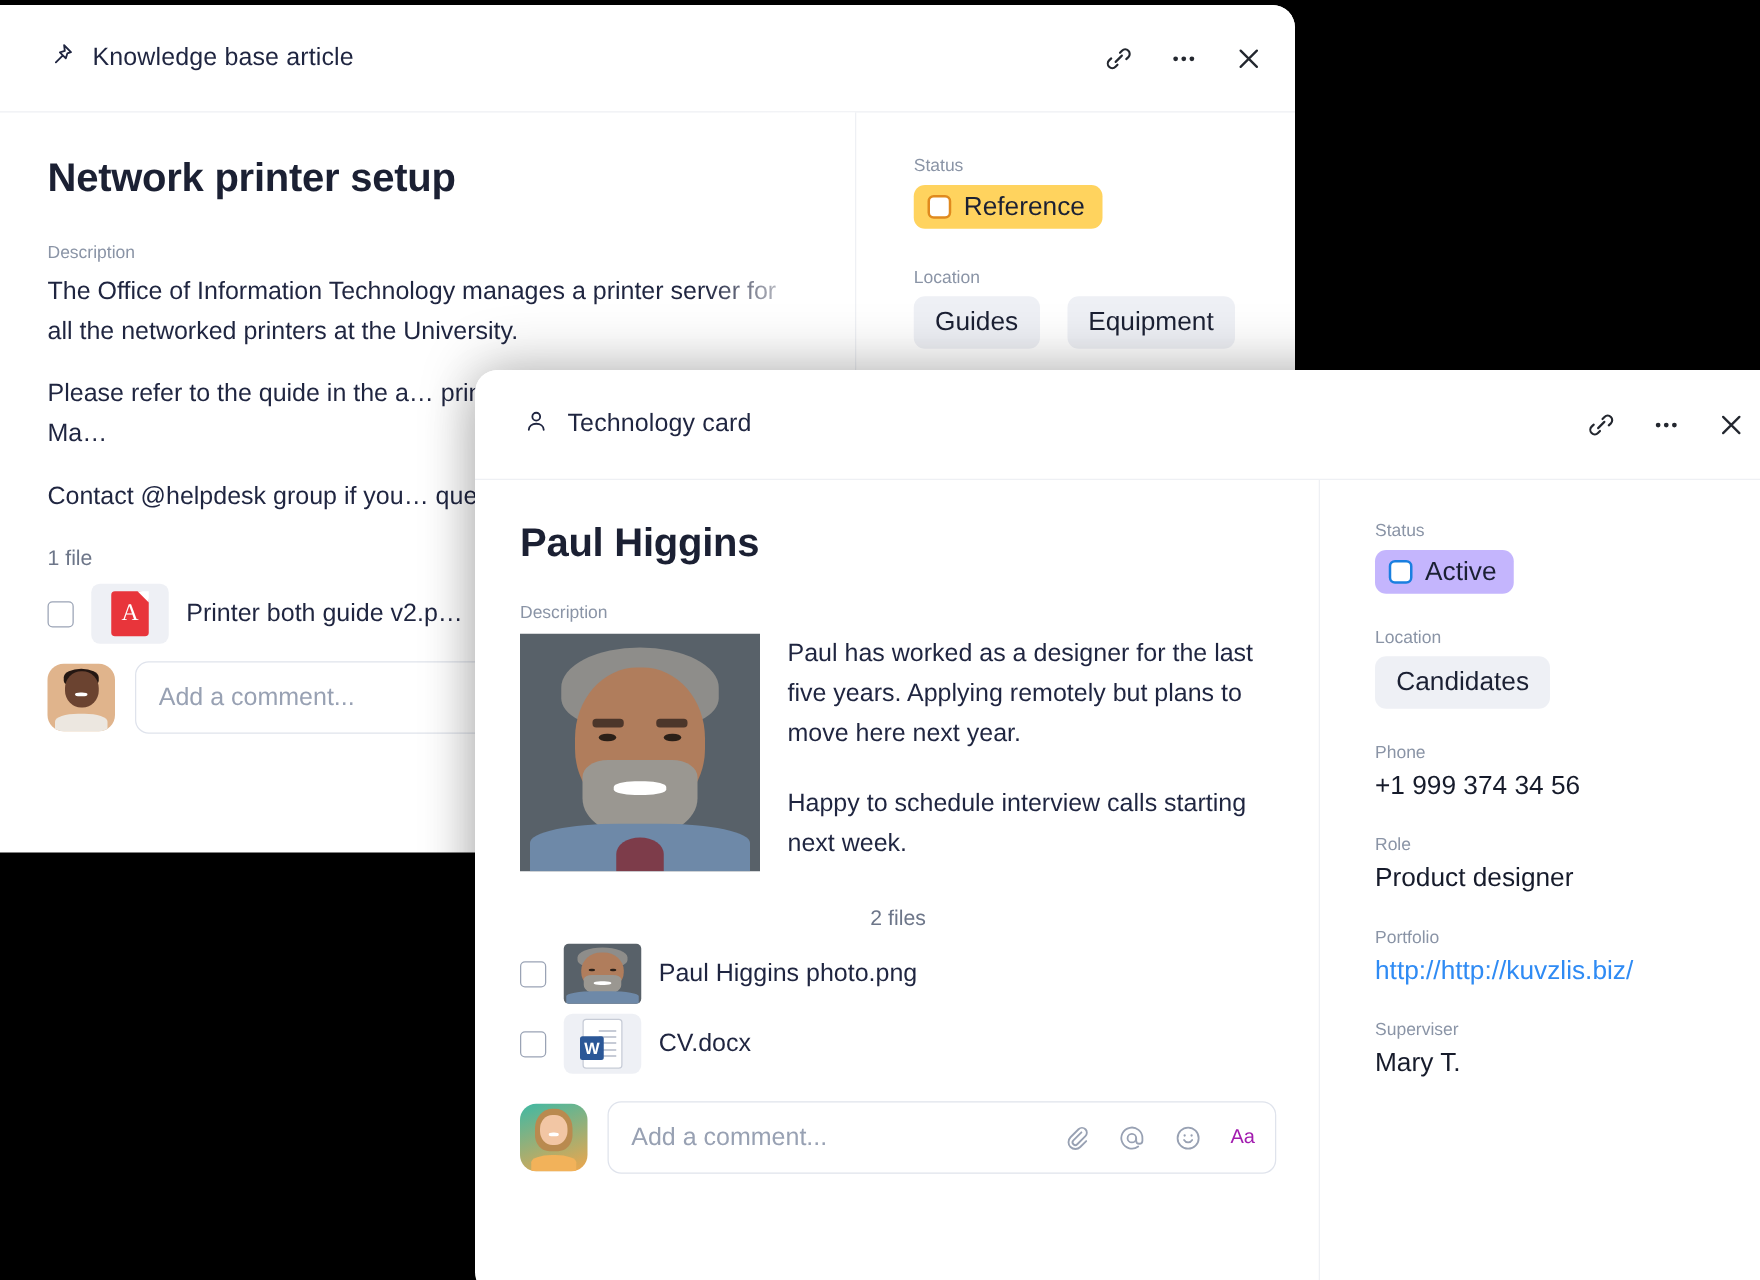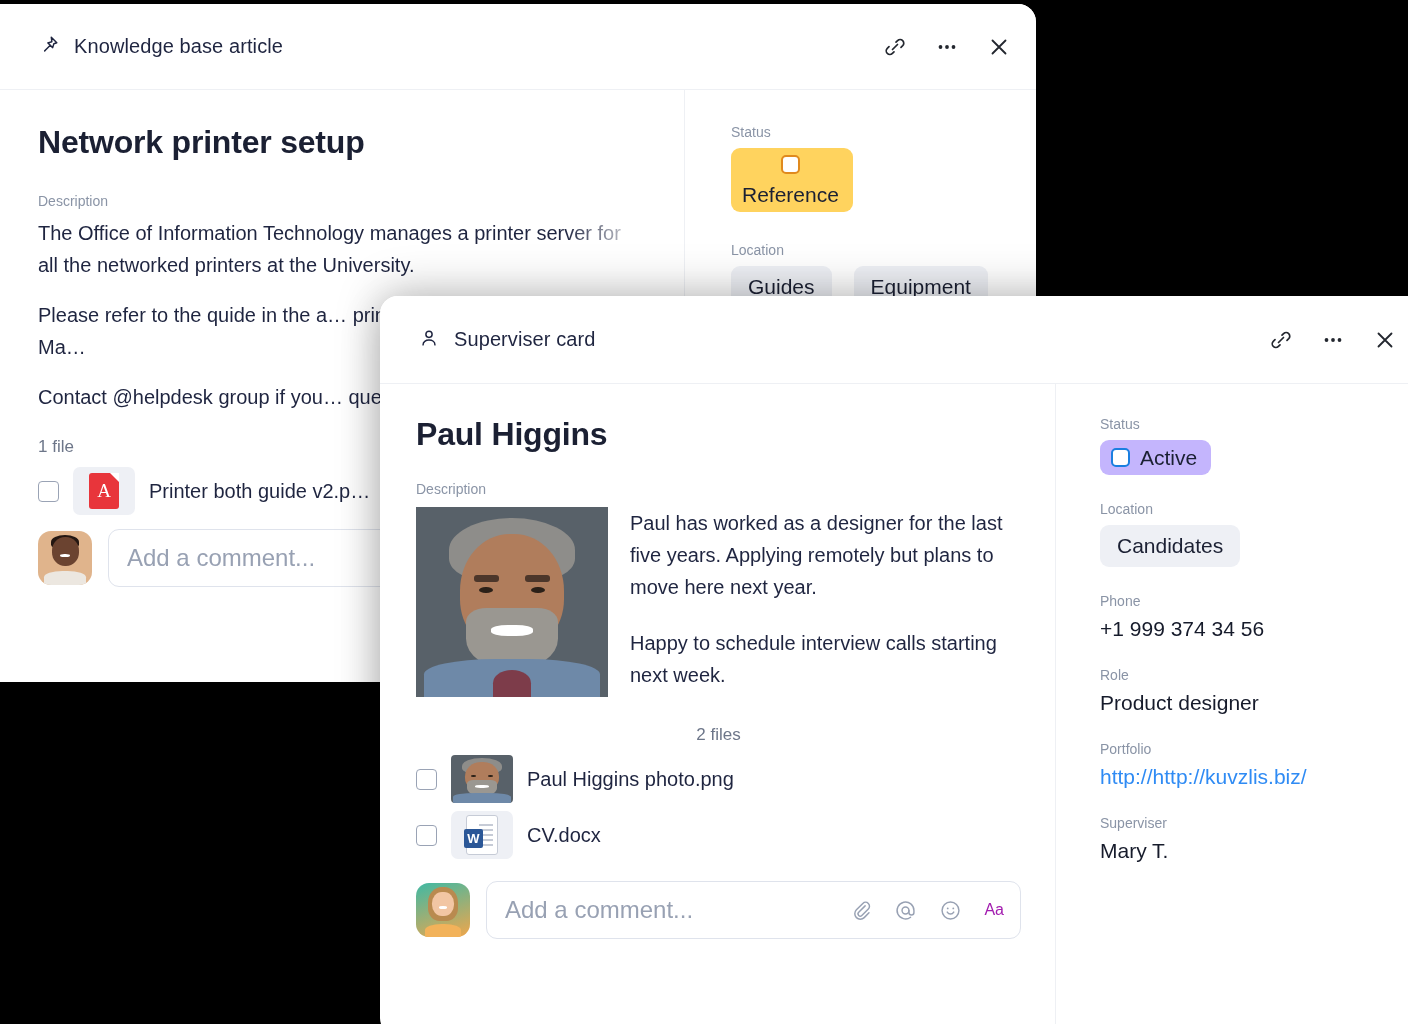--- a/index.html
+++ b/index.html
@@ -56,21 +56,21 @@
   
   .badge {
     display: inline-flex; align-items: center; gap: 10px;
     border-radius: 9px; padding: 7px 14px 7px 11px;
     font-size: 21px; color: #1b2033; line-height: 1;
   }
   .badge .bx {
     width: 19px; height: 19px; border-radius: 5px; border: 2.5px solid #e08a1e;
     background: #ffffff; display:block;
   }
-  .badge.yellow { background: #FFD35E; flex-direction: column; }
+  .badge.yellow { background: #FFD35E; }
   .badge.blue { background: #c4b5fd; }
   .badge.blue .bx { border-color: #1a7fe0; }
 
   .tagrow { display: flex; gap: 22px; flex-wrap: wrap; }
   .tag {
     background: #eef0f5; border-radius: 9px; padding: 8px 17px;
     font-size: 21px; color: #1b2033; line-height: 1.25; white-space: nowrap;
   }
   .sidefield { margin-bottom: 26px; }
   .sideval { font-size: 21px; color: #161b2b; }
@@ -101,21 +101,21 @@
   .doc-ico .wbadge{position:absolute; left:-3px; bottom:6px; width:19px; height:19px; background:#2b5797; border-radius:2px;
       color:#fff; font-size:13px; font-weight:700; display:flex; align-items:center; justify-content:center;}
 
   
   .comment-row { display: flex; align-items: center; gap: 16px; margin-top: 18px; }
   .avatar { width: 54px; height: 54px; border-radius: 13px; flex: none; overflow: hidden; position: relative; }
   .comment-box {
     flex: 1 1 auto; height: 58px; border: 1.5px solid #dfe3ec; border-radius: 11px;
     display: flex; align-items: center; padding: 0 16px 0 18px; background: #fff;
   }
-  .comment-ph { font-size: 24px; color: #98a1b3; flex: 1 1 auto; }
+  .comment-ph { font-size: 20px; color: #98a1b3; flex: 1 1 auto; }
   .ctools { display: flex; align-items: center; gap: 22px; color: #98a1b3; }
   .ctool { display:flex; align-items:center; justify-content:center; cursor:pointer; }
   .ctool.aa { font-size: 16px; color:#a21caf; }
 
   
   .portrait { position: relative; background: #586169; overflow: hidden; }
   .portrait .hair{position:absolute; left:17%; top:6%; width:66%; height:34%; background:#8e8d8a; border-radius:50% 50% 38% 38%;}
   .portrait .face{position:absolute; left:23%; top:14%; width:54%; height:62%; background:#b07d5c; border-radius:48% 48% 44% 44%;}
   .portrait .brow1,.portrait .brow2{position:absolute; top:36%; width:13%; height:3.5%; background:#4c362a; border-radius:3px;}
   .portrait .brow1{left:30%;} .portrait .brow2{left:57%;}
@@ -240,21 +240,21 @@
   <div class="card" style="left:380px; top:296px; width:1046px; height:740px; box-shadow:0 -6px 46px rgba(0,0,0,.22), 0 14px 40px rgba(0,0,0,.20);">
 
     <div class="card-header" style="height:88px; padding-left:38px; padding-right:28px;">
       <div class="title-wrap">
         <span style="color:#1f2540;">
           <svg width="22" height="22" viewBox="0 0 24 24" fill="none" stroke="currentColor" stroke-width="1.6" stroke-linecap="round">
             <circle cx="12" cy="8" r="3.4"></circle>
               <path d="M5.5 19.5c0-3.3 2.9-5.3 6.5-5.3s6.5 2 6.5 5.3"></path>
           </svg>
         </span>
-        <span class="title-text">Superviser card</span>
+        <span class="title-text">Technology card</span>
       </div>
       <div class="hdr-icons">
         <span class="hdr-icon">
           <svg width="24" height="24" viewBox="0 0 24 24" fill="none" stroke="currentColor" stroke-width="1.7" stroke-linecap="round">
             <path d="M9.5 14.5l5-5"></path>
               <path d="M13 7.2l1.6-1.6a3.6 3.6 0 015.1 5.1L18 12.3"></path>
             <path d="M11 16.8l-1.6 1.6a3.6 3.6 0 01-5.1-5.1L6 11.7"></path>
           </svg>
         </span>
         <span class="hdr-icon">

